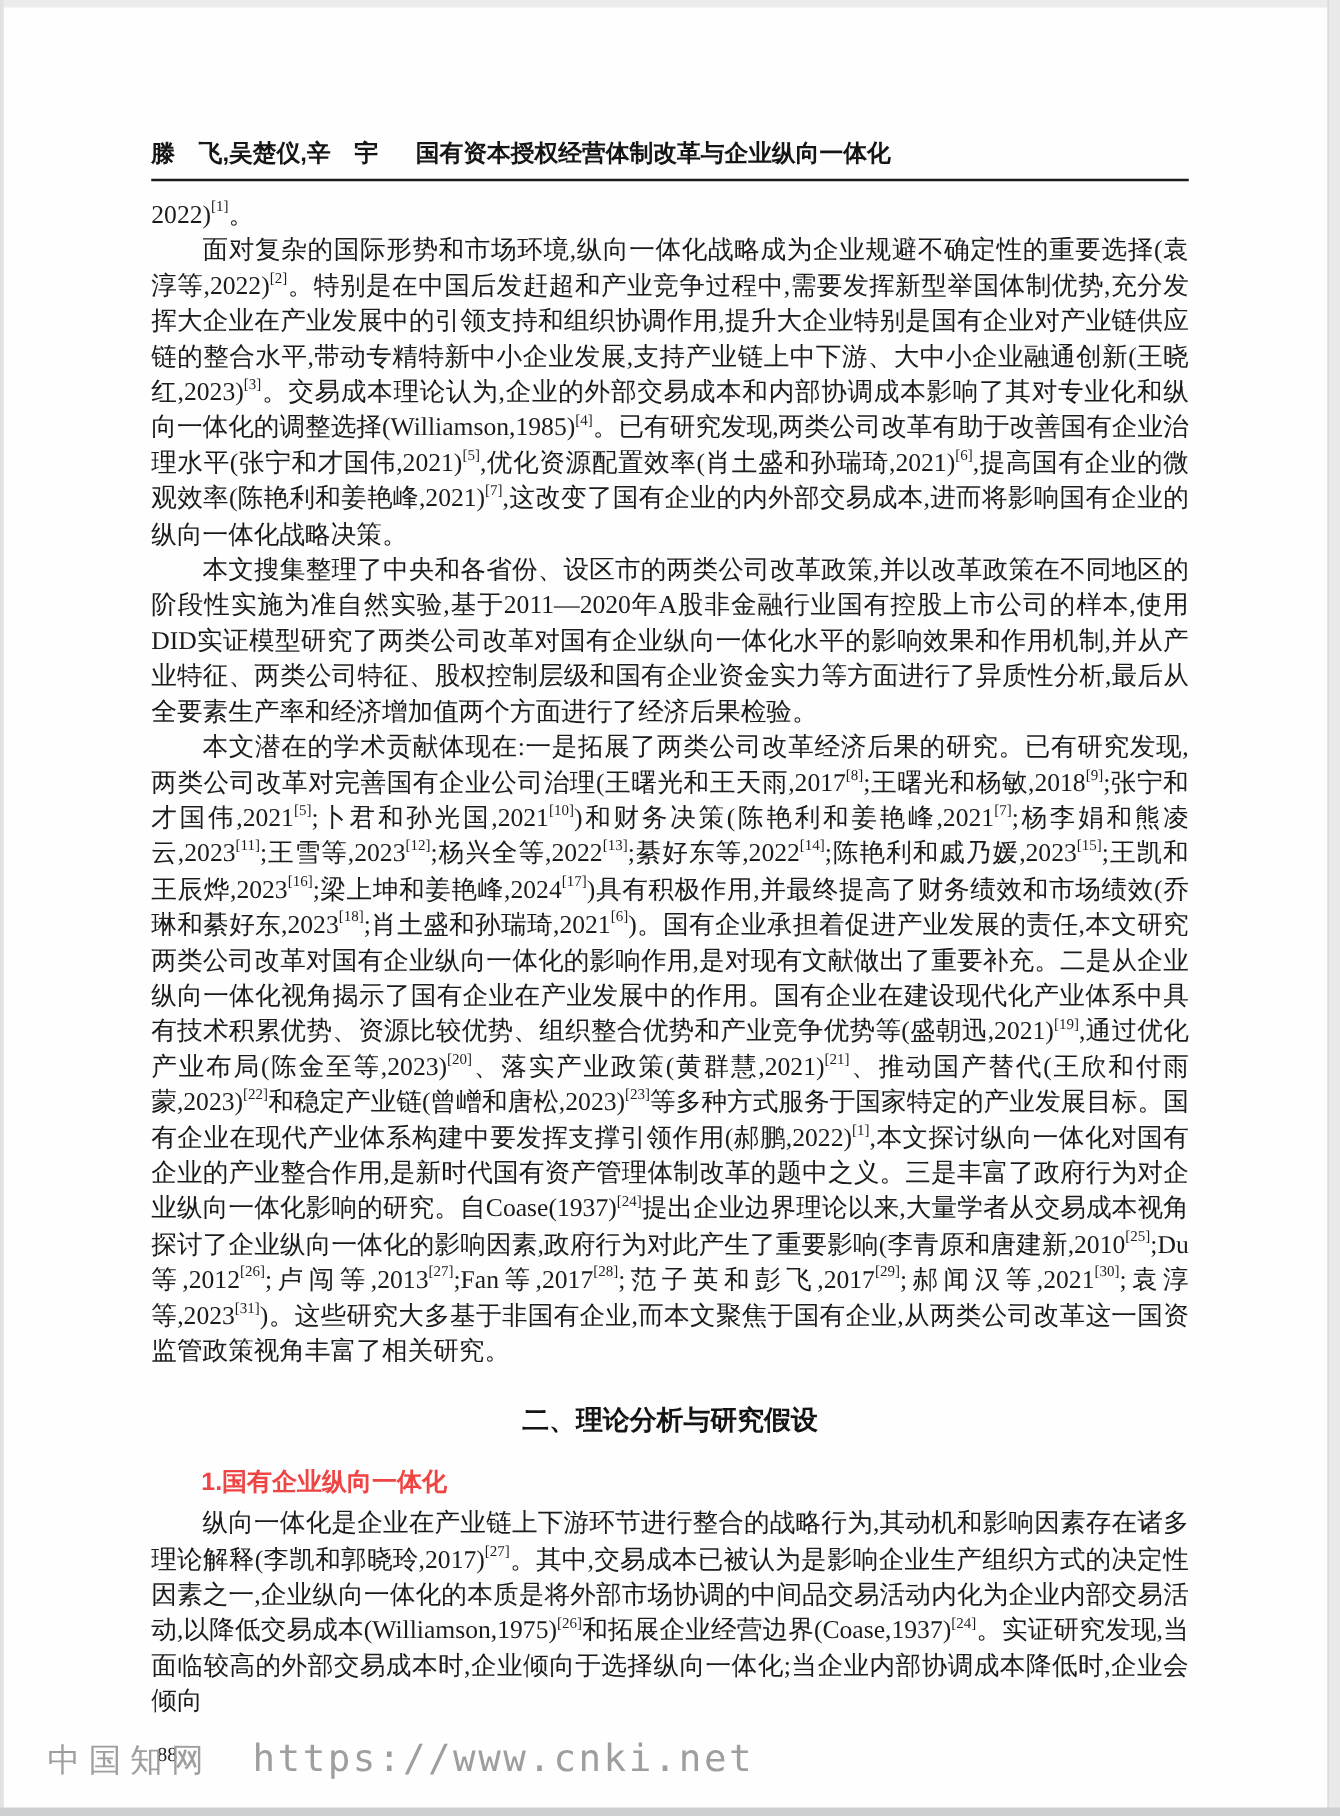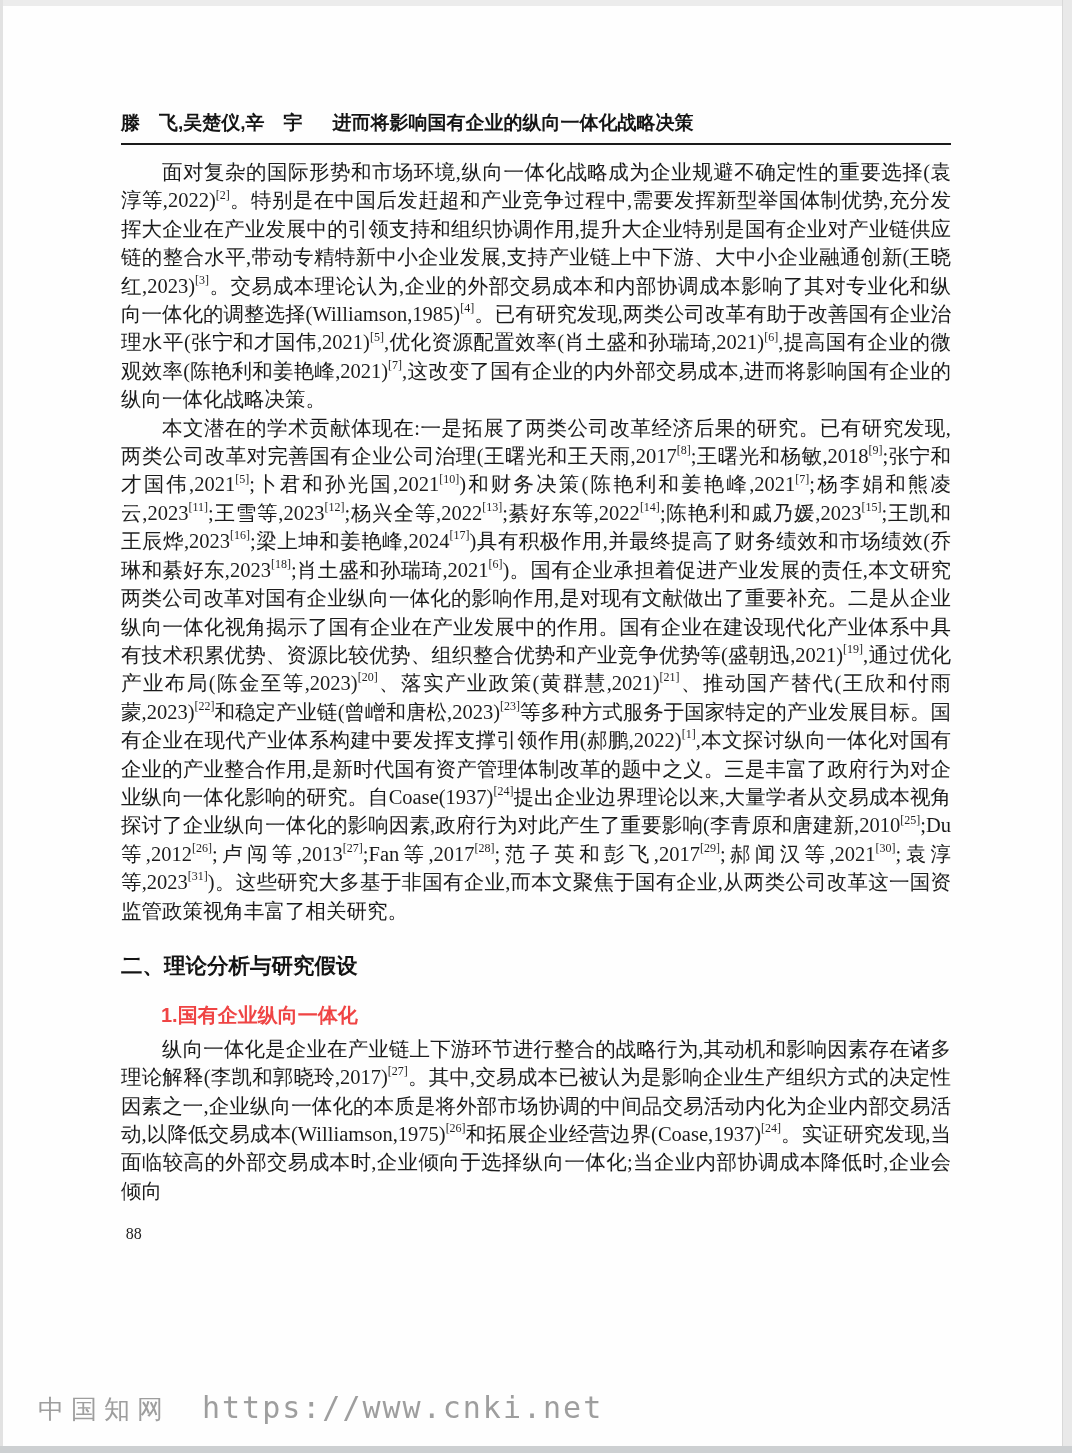--- a/index.html
+++ b/index.html
@@ -44,21 +44,21 @@
   .body-text sup {
     font-size: 12px;
     line-height: 0;
     position: relative; top: -1px;
     vertical-align: super;
     letter-spacing: 0;
   }
   h2.section-heading {
     font-family: "Liberation Sans", "DejaVu Sans", sans-serif;
     font-size: 21.5px; font-weight: bold; color: #141414;
-    text-align: left;
+    text-align: center;
     margin: 27px 0 21px 0;
   }
   h3.sub-heading {
     font-family: "Liberation Sans", "DejaVu Sans", sans-serif;
     font-size: 20px; font-weight: bold; color: #ef4444;
     margin: 0 0 5px 0;
     text-indent: 2em;
   }
   .page-number {
     margin-top: 15px;
@@ -84,26 +84,28 @@
 <body>
 
 <div class="scan-page">
 
   <div class="edge-top"></div>
   <div class="edge-left"></div>
   <div class="edge-right"></div>
   <div class="edge-bottom"></div>
 
   <div class="running-head">
-    <span class="authors">滕　飞,吴楚仪,辛　宇</span><span class="title">进而将影响国有企业的纵向一体化战略决策</span>
+    <span class="authors">滕　飞,吴楚仪,辛　宇</span><span class="title">国有资本授权经营体制改革与企业纵向一体化</span>
   </div>
   <div class="head-rule"></div>
 
   <div class="body-text">
+    <p>2022)<sup>[1]</sup>。</p>
     <p class="indent">面对复杂的国际形势和市场环境,纵向一体化战略成为企业规避不确定性的重要选择(袁淳等,2022)<sup>[2]</sup>。特别是在中国后发赶超和产业竞争过程中,需要发挥新型举国体制优势,充分发挥大企业在产业发展中的引领支持和组织协调作用,提升大企业特别是国有企业对产业链供应链的整合水平,带动专精特新中小企业发展,支持产业链上中下游、大中小企业融通创新(王晓红,2023)<sup>[3]</sup>。交易成本理论认为,企业的外部交易成本和内部协调成本影响了其对专业化和纵向一体化的调整选择(Williamson,1985)<sup>[4]</sup>。已有研究发现,两类公司改革有助于改善国有企业治理水平(张宁和才国伟,2021)<sup>[5]</sup>,优化资源配置效率(肖土盛和孙瑞琦,2021)<sup>[6]</sup>,提高国有企业的微观效率(陈艳利和姜艳峰,2021)<sup>[7]</sup>,这改变了国有企业的内外部交易成本,进而将影响国有企业的纵向一体化战略决策。</p>
+    <p class="indent">本文搜集整理了中央和各省份、设区市的两类公司改革政策,并以改革政策在不同地区的阶段性实施为准自然实验,基于2011—2020年A股非金融行业国有控股上市公司的样本,使用DID实证模型研究了两类公司改革对国有企业纵向一体化水平的影响效果和作用机制,并从产业特征、两类公司特征、股权控制层级和国有企业资金实力等方面进行了异质性分析,最后从全要素生产率和经济增加值两个方面进行了经济后果检验。</p>
     <p class="indent">本文潜在的学术贡献体现在:一是拓展了两类公司改革经济后果的研究。已有研究发现,两类公司改革对完善国有企业公司治理(王曙光和王天雨,2017<sup>[8]</sup>;王曙光和杨敏,2018<sup>[9]</sup>;张宁和才国伟,2021<sup>[5]</sup>;卜君和孙光国,2021<sup>[10]</sup>)和财务决策(陈艳利和姜艳峰,2021<sup>[7]</sup>;杨李娟和熊凌云,2023<sup>[11]</sup>;王雪等,2023<sup>[12]</sup>;杨兴全等,2022<sup>[13]</sup>;綦好东等,2022<sup>[14]</sup>;陈艳利和戚乃媛,2023<sup>[15]</sup>;王凯和王辰烨,2023<sup>[16]</sup>;梁上坤和姜艳峰,2024<sup>[17]</sup>)具有积极作用,并最终提高了财务绩效和市场绩效(乔琳和綦好东,2023<sup>[18]</sup>;肖土盛和孙瑞琦,2021<sup>[6]</sup>)。国有企业承担着促进产业发展的责任,本文研究两类公司改革对国有企业纵向一体化的影响作用,是对现有文献做出了重要补充。二是从企业纵向一体化视角揭示了国有企业在产业发展中的作用。国有企业在建设现代化产业体系中具有技术积累优势、资源比较优势、组织整合优势和产业竞争优势等(盛朝迅,2021)<sup>[19]</sup>,通过优化产业布局(陈金至等,2023)<sup>[20]</sup>、落实产业政策(黄群慧,2021)<sup>[21]</sup>、推动国产替代(王欣和付雨蒙,2023)<sup>[22]</sup>和稳定产业链(曾嶒和唐松,2023)<sup>[23]</sup>等多种方式服务于国家特定的产业发展目标。国有企业在现代产业体系构建中要发挥支撑引领作用(郝鹏,2022)<sup>[1]</sup>,本文探讨纵向一体化对国有企业的产业整合作用,是新时代国有资产管理体制改革的题中之义。三是丰富了政府行为对企业纵向一体化影响的研究。自Coase(1937)<sup>[24]</sup>提出企业边界理论以来,大量学者从交易成本视角探讨了企业纵向一体化的影响因素,政府行为对此产生了重要影响(李青原和唐建新,2010<sup>[25]</sup>;Du等,2012<sup>[26]</sup>;卢闯等,2013<sup>[27]</sup>;Fan等,2017<sup>[28]</sup>;范子英和彭飞,2017<sup>[29]</sup>;郝闻汉等,2021<sup>[30]</sup>;袁淳等,2023<sup>[31]</sup>)。这些研究大多基于非国有企业,而本文聚焦于国有企业,从两类公司改革这一国资监管政策视角丰富了相关研究。</p>
 
     <h2 class="section-heading">二、理论分析与研究假设</h2>
     <h3 class="sub-heading">1.国有企业纵向一体化</h3>
 
     <p class="indent">纵向一体化是企业在产业链上下游环节进行整合的战略行为,其动机和影响因素存在诸多理论解释(李凯和郭晓玲,2017)<sup>[27]</sup>。其中,交易成本已被认为是影响企业生产组织方式的决定性因素之一,企业纵向一体化的本质是将外部市场协调的中间品交易活动内化为企业内部交易活动,以降低交易成本(Williamson,1975)<sup>[26]</sup>和拓展企业经营边界(Coase,1937)<sup>[24]</sup>。实证研究发现,当面临较高的外部交易成本时,企业倾向于选择纵向一体化;当企业内部协调成本降低时,企业会倾向</p>
 
     <div class="page-number">88</div>
   </div>
 

